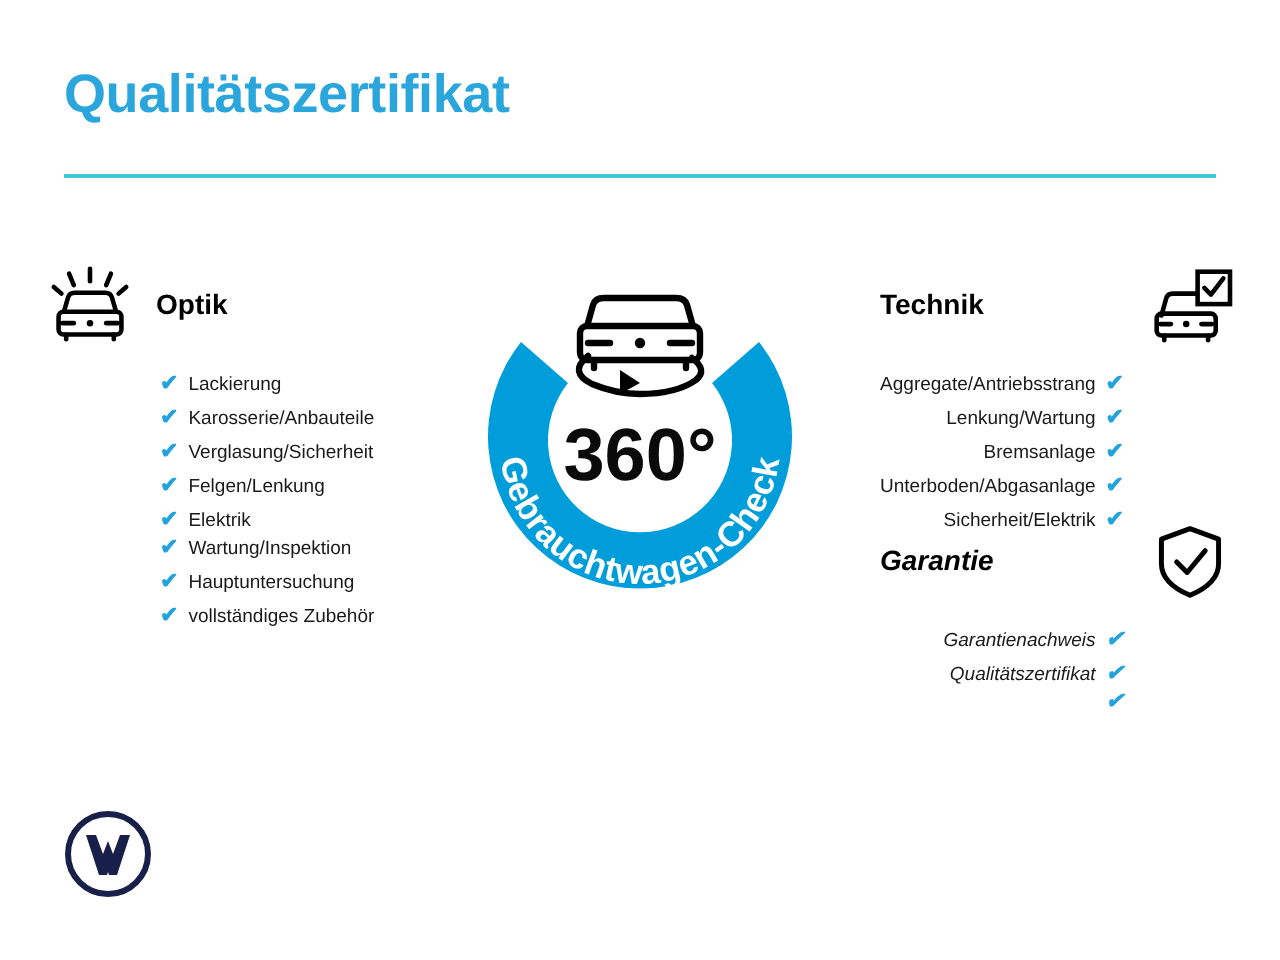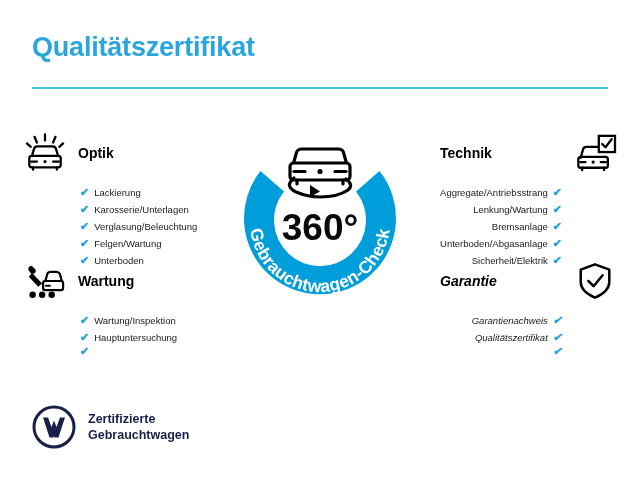--- a/index.html
+++ b/index.html
@@ -178,67 +178,50 @@
         <span class="sec-underline"></span>
       </span>
     </div>
     <ul class="sec-list">
       <li>
         <span class="check">✔</span>
         <span>Lackierung</span>
       </li>
       <li>
         <span class="check">✔</span>
-        <span>Karosserie/Unterlagen</span>
-      </li>
-      <li>
-        <span class="check">✔</span>
-        <span>Verglasung/Beleuchtung</span>
-      </li>
-      <li>
-        <span class="check">✔</span>
-        <span>Felgen/Wartung</span>
-      </li>
-      <li>
-        <span class="check">✔</span>
-        <span>Unterboden</span>
+        <span>Karosserie/Anbauteile</span>
+      </li>
+      <li>
+        <span class="check">✔</span>
+        <span>Verglasung/Sicherheit</span>
+      </li>
+      <li>
+        <span class="check">✔</span>
+        <span>Felgen/Lenkung</span>
+      </li>
+      <li>
+        <span class="check">✔</span>
+        <span>Elektrik</span>
       </li>
     </ul>
   </div>
 
   <div class="section sec-wartung">
-    <div class="sec-head">
-      <span class="sec-icon">
-        <svg viewBox="0 0 48 42" width="46" height="40" aria-hidden="true">
-          <path d="M6.5 9.5 Q6 5.5 10 5 L13.5 8.5 Q15.5 11 13 13 L9.5 13.5 Z" fill="#000"></path>
-          <path d="M10.5 12.5 L21 23.5 L17 27 L7 16.5 Z" fill="#000"></path>
-          <path d="M24 22 L26.5 13.5 Q27.2 11.5 30 11.5 L36 11.5 Q38.5 11.5 39.5 13.5 L42 22" fill="none" stroke="#000" stroke-width="2.3" stroke-linejoin="round"></path>
-          <rect x="22" y="21" width="21" height="9.5" rx="2.2" fill="none" stroke="#000" stroke-width="2.3"></rect>
-          <line x1="25" y1="26" x2="29" y2="26" stroke="#000" stroke-width="2.3" stroke-linecap="round"></line>
-          <circle cx="11" cy="35.5" r="3.4" fill="#000"></circle>
-          <circle cx="21" cy="35.5" r="3.4" fill="#000"></circle>
-          <circle cx="31" cy="35.5" r="3.4" fill="#000"></circle>
-        </svg>
-      </span>
-      <span class="sec-title-wrap">
-        <span class="sec-title">Wartung</span>
-        <span class="sec-underline"></span>
-      </span>
-    </div>
     <ul class="sec-list">
       <li>
         <span class="check">✔</span>
         <span>Wartung/Inspektion</span>
       </li>
       <li>
         <span class="check">✔</span>
         <span>Hauptuntersuchung</span>
       </li>
       <li>
         <span class="check">✔</span>
+        <span>vollständiges Zubehör</span>
       </li>
     </ul>
   </div>
 
   <div class="section sec-technik">
     <div class="sec-head right">
       <span class="sec-icon">
         <svg viewBox="0 0 48 42" width="46" height="40" aria-hidden="true">
           <path d="M9 26 L11.5 17 Q12.2 14.5 15 14.5 L27 14.5" fill="none" stroke="#000" stroke-width="2.4" stroke-linejoin="round" stroke-linecap="round"></path>
           <rect x="6.5" y="25" width="31" height="11.5" rx="2.5" fill="none" stroke="#000" stroke-width="2.4"></rect>
@@ -337,16 +320,15 @@
   </div>
 
   <div class="footer">
     <span class="vw-mark">
       <svg viewBox="0 0 44 44" width="44" height="44" aria-hidden="true">
         <circle cx="22" cy="22" r="20" fill="none" stroke="#18204A" stroke-width="3"></circle>
         <path d="M11 12.5 L16 12.5 L19.5 22 L22 15.5 L24.5 22 L28 12.5 L33 12.5
                  L26.5 32.5 L22.5 32.5 L22 31 L21.5 32.5 L17.5 32.5 Z" fill="#18204A"></path>
       </svg>
     </span>
-    <span class="footer-text"><span>Zertifizierte</span><br><span>Gebrauchtwagen</span></span>
   </div>
 
 </div>
 
 </body></html>

